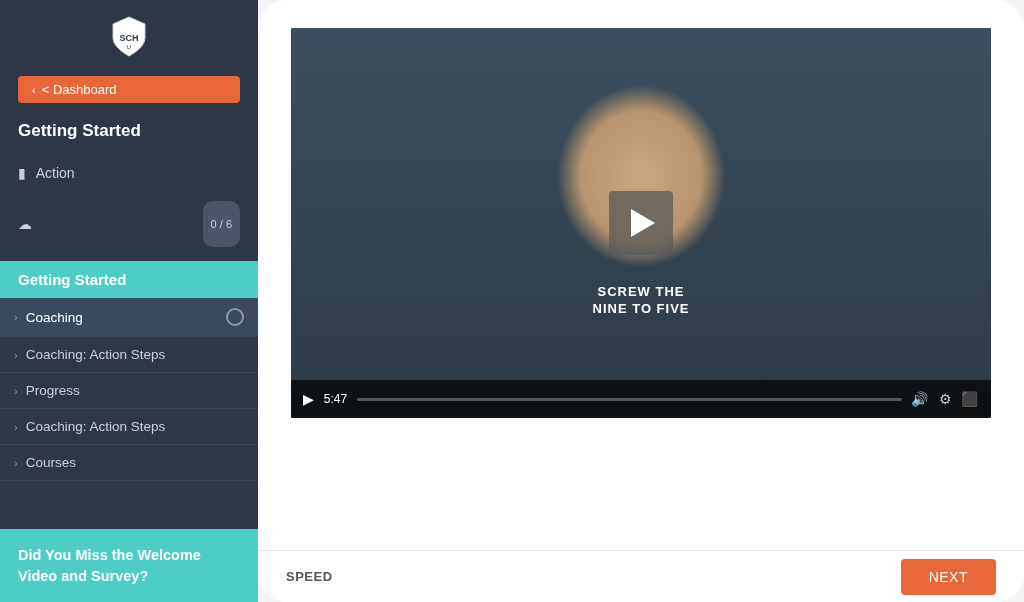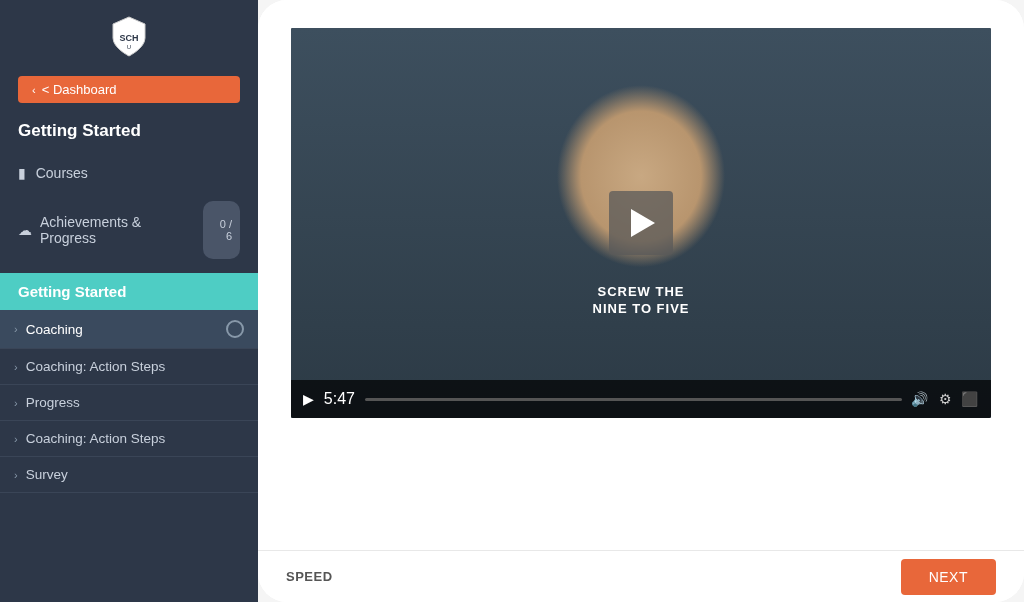--- a/index.html
+++ b/index.html
@@ -215,21 +215,21 @@
       gap: 10px;
       height: 38px;
     }
     .ctrl-play {
       color: #fff;
       font-size: 14px;
       cursor: pointer;
     }
     .ctrl-time {
       color: #fff;
-      font-size: 16px;
+      font-size: 12px;
     }
     .ctrl-progress {
       flex: 1;
       height: 3px;
       background: #555;
       border-radius: 2px;
     }
     .ctrl-right {
       display: flex;
       align-items: center;
@@ -283,26 +283,25 @@
 
   <button class="dashboard-btn">
     <span class="chevron">‹</span>
     <span>&lt; Dashboard</span>
   </button>
 
   <div class="sidebar-course-title">Getting Started</div>
 
   <div class="sidebar-nav-item">
     <span class="nav-icon">▮</span>
-    <span>Courses</span>
+    <span>Action</span>
   </div>
 
   <div class="achievements-row">
     <span class="nav-icon">☁</span>
-    <span>Achievements &amp; Progress</span>
     <span class="achievements-badge">0 / 6</span>
   </div>
 
   <div class="sidebar-section-header">Getting Started</div>
 
   <div class="sidebar-lesson-item active">
     <span class="chevron-right">›</span>
     <span>Coaching</span>
     <span class="circle-icon hollow"></span>
   </div>
@@ -317,23 +316,26 @@
     <span>Progress</span>
   </div>
 
   <div class="sidebar-lesson-item">
     <span class="chevron-right">›</span>
     <span>Coaching: Action Steps</span>
   </div>
 
   <div class="sidebar-lesson-item">
     <span class="chevron-right">›</span>
-    <span>Survey</span>
-  </div>
-
+    <span>Courses</span>
+  </div>
+
+  <div class="sidebar-promo">
+    <span>Did You Miss the Welcome<br>Video and Survey?</span>
+  </div>
 </div>
 
 <div class="main-content">
   <div class="video-wrapper">
     <div class="video-container">
       <div class="video-thumbnail">
 
         <div class="video-person"></div>
         <div class="shirt-text">
           <span>SCREW THE</span><br>

